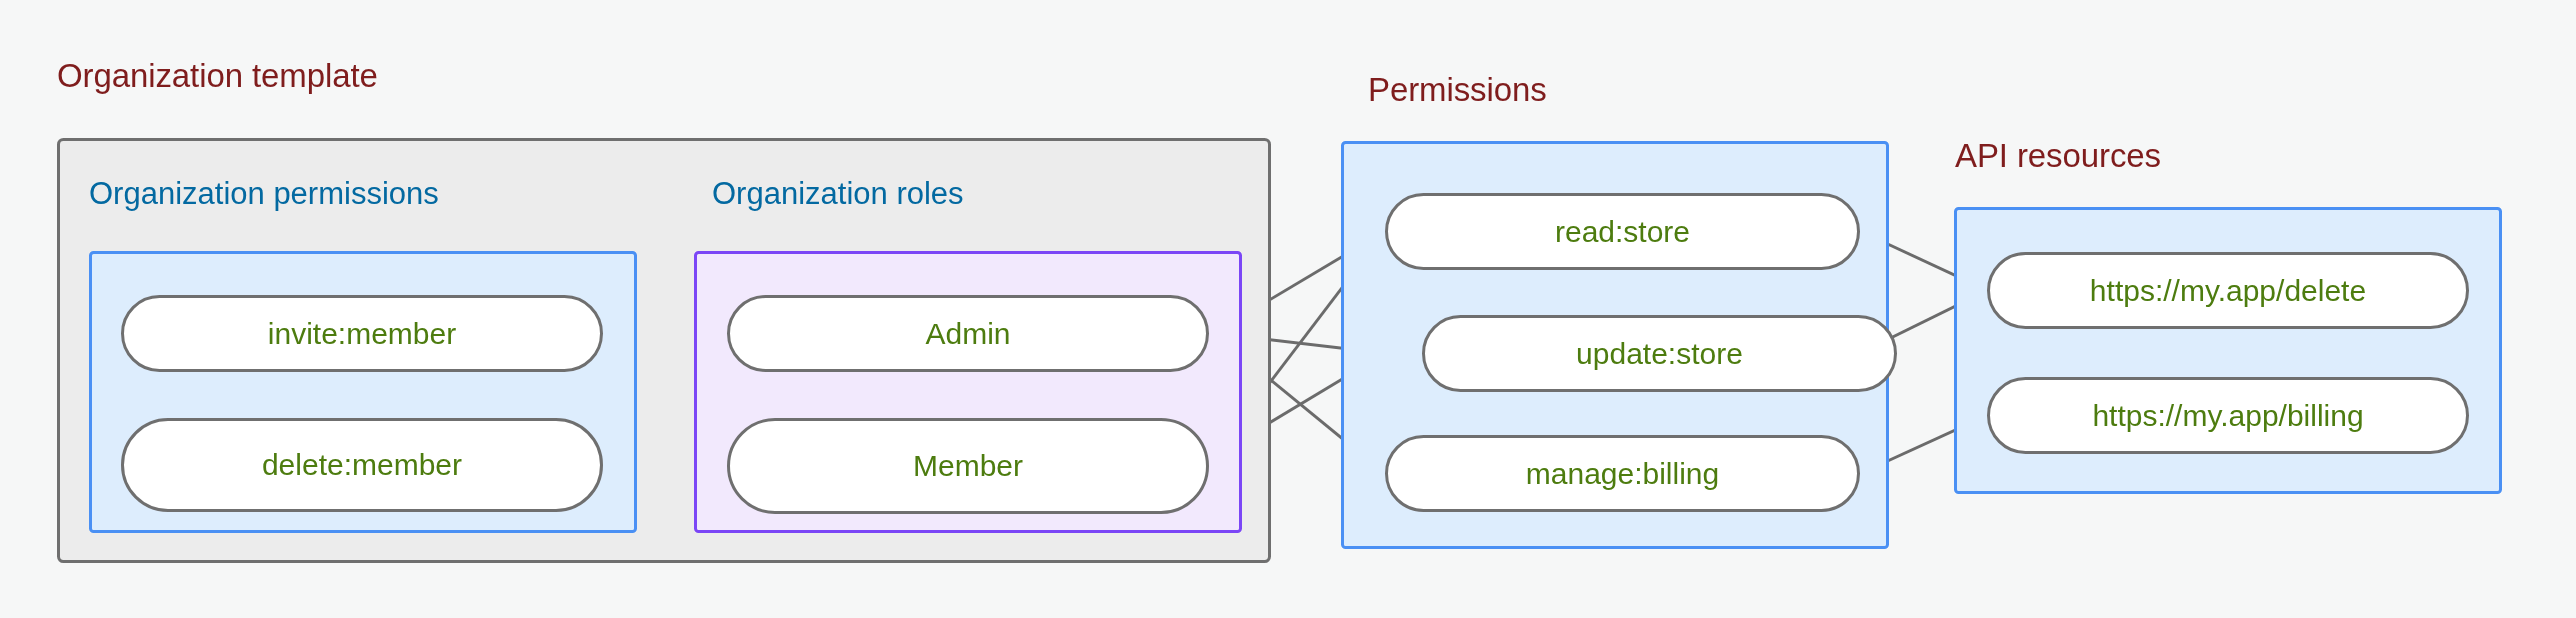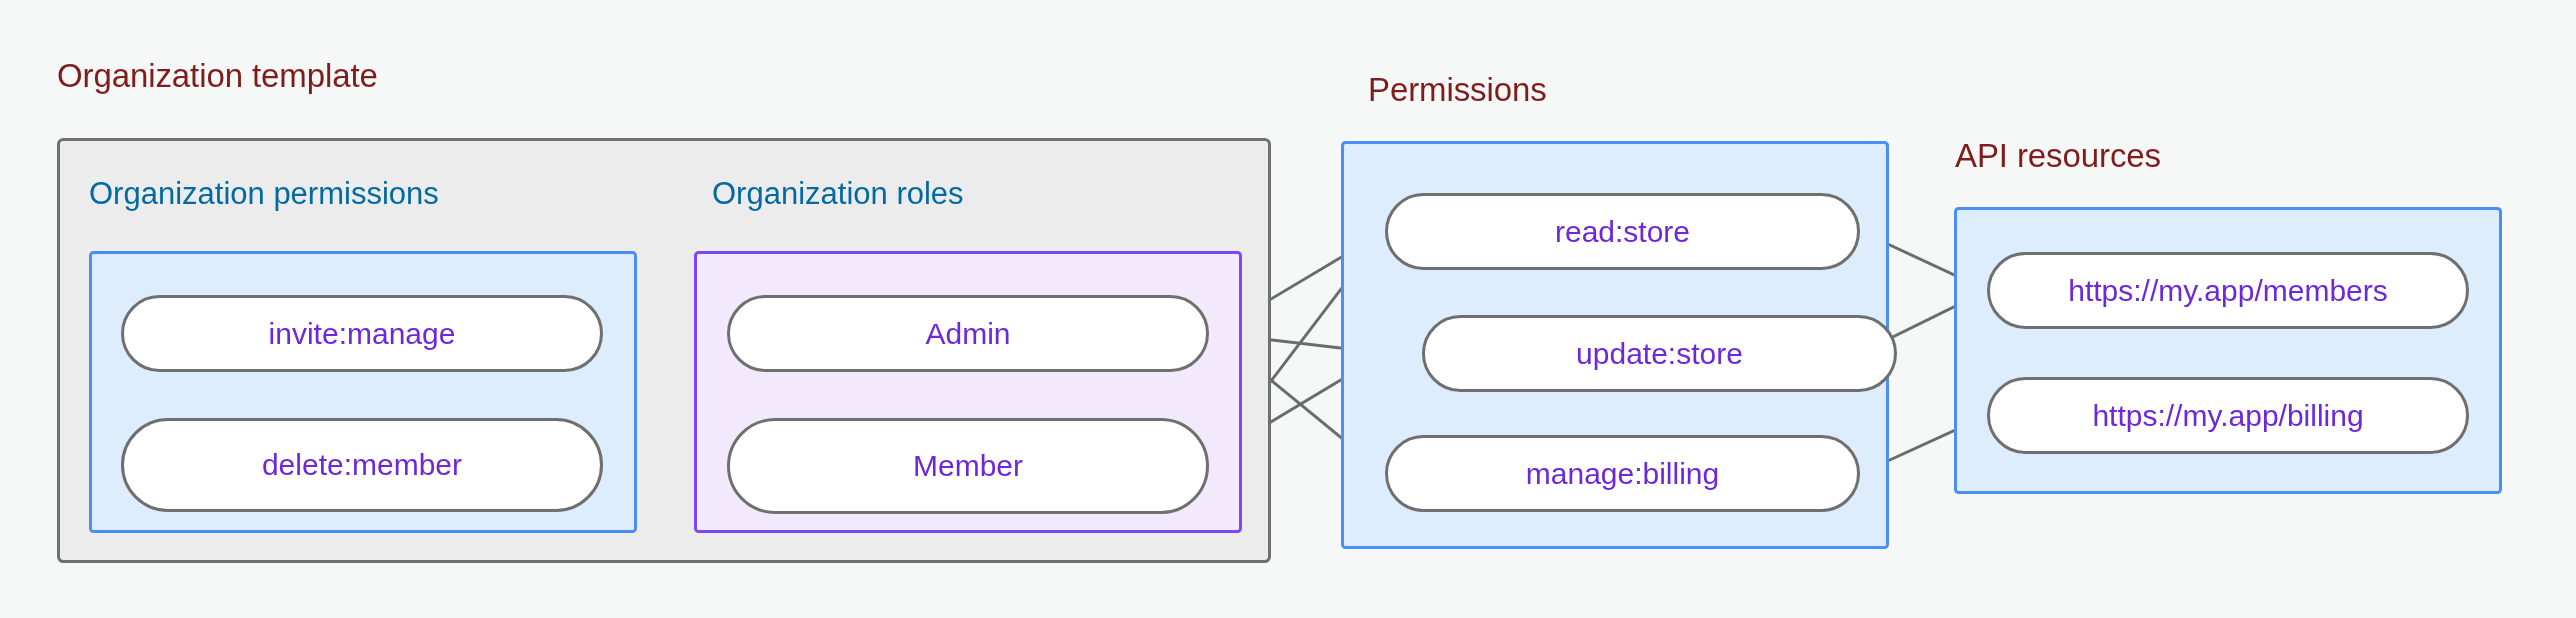--- a/index.html
+++ b/index.html
@@ -89,21 +89,21 @@
   .pill {
     position: absolute;
     box-sizing: border-box;
     background: #ffffff;
     border: 3.1px solid #6f6f6f;
     border-radius: 912px;
     display: flex;
     align-items: center;
     justify-content: center;
     font-size: 30px;
-    color: #6d28d9;
+    color: #4d7c0f;
     white-space: nowrap;
     z-index: 5;
   }
 </style>
 </head>
 <body>
 
 <div id="canvas">
 
   <svg id="edges" viewBox="0 0 2823 678" width="2576" height="619" xmlns="http://www.w3.org/2000/svg">
@@ -132,21 +132,21 @@
   </svg>
 
   <div class="group-title" style="left:57px; top:57px;">Organization template</div>
 
   <div class="template-box" style="left:57px; top:138px; width:1214px; height:425px;"></div>
 
   <div class="subgroup-title" style="left:89px; top:176px;">Organization permissions</div>
 
   <div class="subgroup-box blue" style="left:89px; top:251px; width:548px; height:282px;"></div>
 
-  <div class="pill" style="left:121px; top:295px; width:482px; height:77px;">invite:manage</div>
+  <div class="pill" style="left:121px; top:295px; width:482px; height:77px;">invite:member</div>
 
   <div class="pill" style="left:121px; top:418px; width:482px; height:94px;">delete:member</div>
 
   <div class="subgroup-title" style="left:712px; top:176px;">Organization roles</div>
 
   <div class="subgroup-box purple" style="left:694px; top:251px; width:548px; height:282px;"></div>
 
   <div class="pill" style="left:727px; top:295px; width:482px; height:77px;">Admin</div>
 
   <div class="pill" style="left:727px; top:418px; width:482px; height:96px;">Member</div>
@@ -158,18 +158,18 @@
   <div class="pill" style="left:1385px; top:193px; width:475px; height:77px;">read:store</div>
 
   <div class="pill" style="left:1422px; top:315px; width:475px; height:77px;">update:store</div>
 
   <div class="pill" style="left:1385px; top:435px; width:475px; height:77px;">manage:billing</div>
 
   <div class="group-title" style="left:1955px; top:137px;">API resources</div>
 
   <div class="subgroup-box panel" style="left:1954px; top:207px; width:548px; height:287px;"></div>
 
-  <div class="pill" style="left:1987px; top:252px; width:482px; height:77px;">https://my.app/members</div>
+  <div class="pill" style="left:1987px; top:252px; width:482px; height:77px;">https://my.app/delete</div>
 
   <div class="pill" style="left:1987px; top:377px; width:482px; height:77px;">https://my.app/billing</div>
 
 </div>
 
 
 </body></html>

